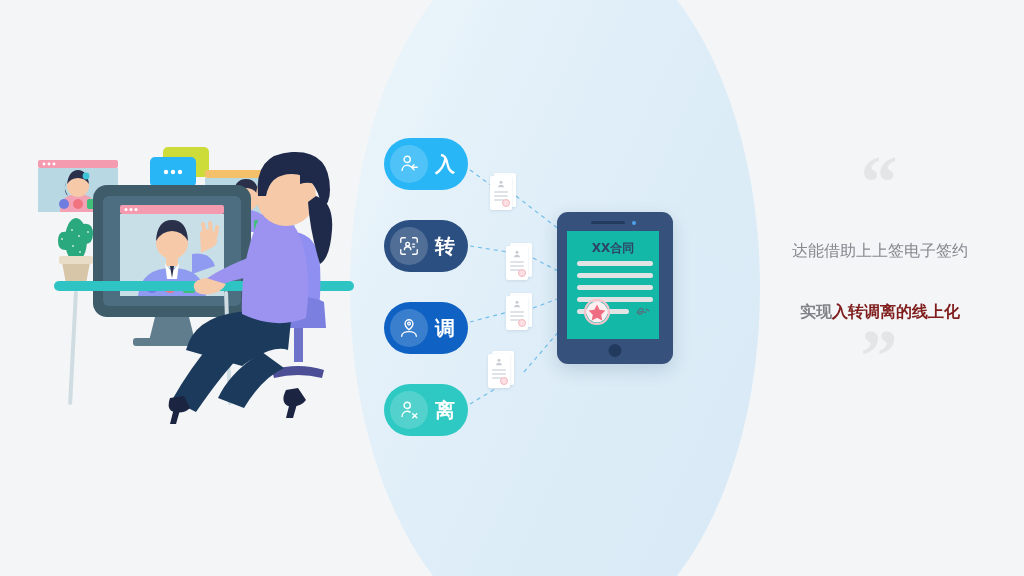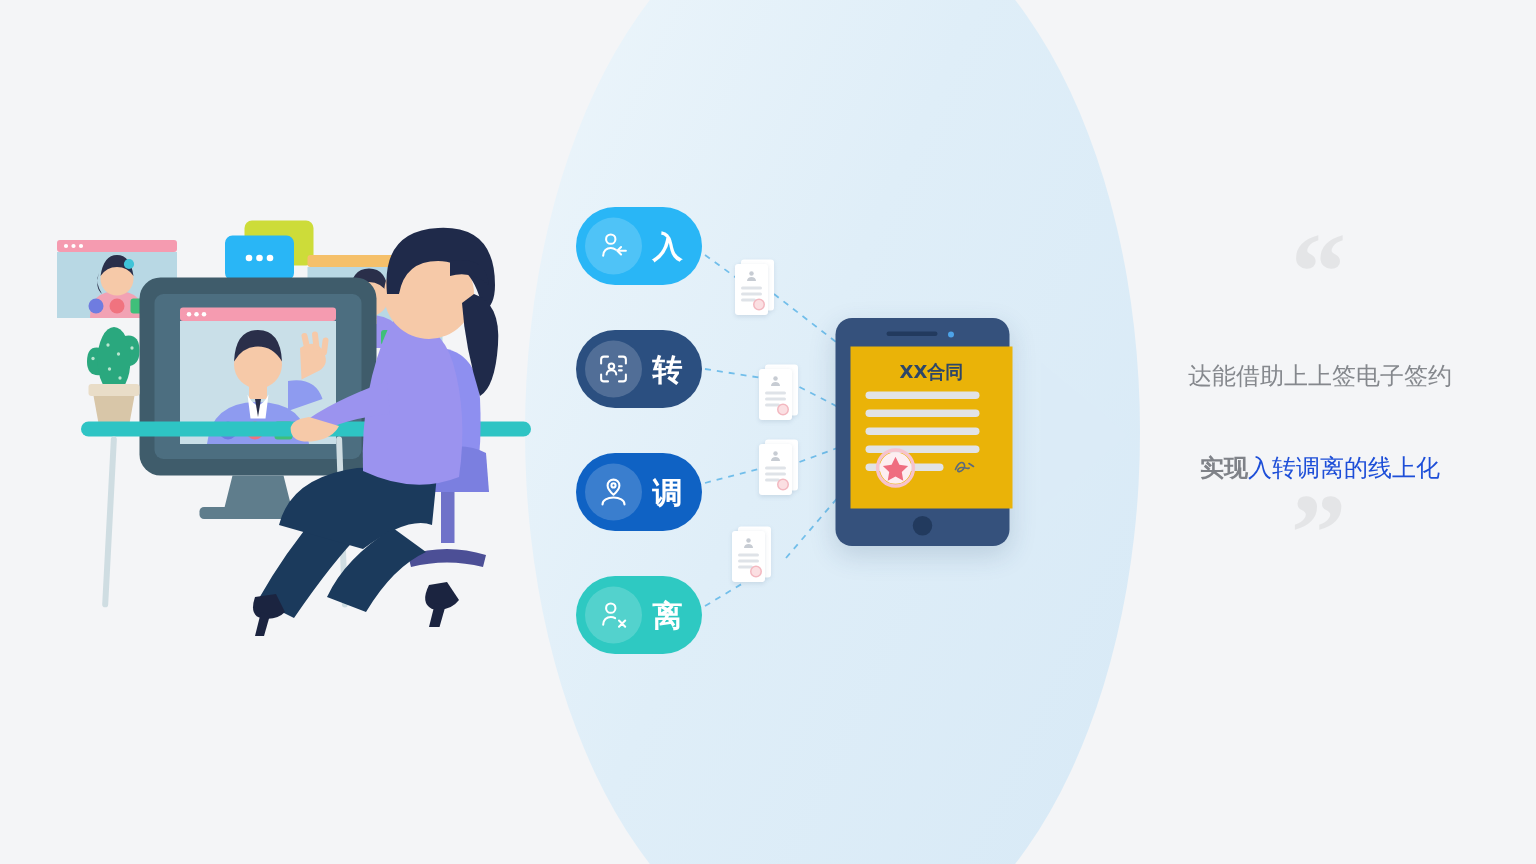--- a/index.html
+++ b/index.html
@@ -87,21 +87,21 @@
     position:absolute;left:557px;top:212px;
     width:116px;height:152px;
     background:#35517c;border-radius:11px;
     box-shadow:0 6px 18px rgba(40,70,110,.18);
   }
   .tablet .speaker{
     position:absolute;left:34px;top:9px;width:34px;height:3px;border-radius:2px;background:#223a5e;
   }
   .tablet .cam{position:absolute;left:75px;top:8.5px;width:4px;height:4px;border-radius:50%;background:#4da3e8;}
   .tablet .screen{
-    position:absolute;left:10px;top:19px;width:108px;height:108px;background:#eab308;
+    position:absolute;left:10px;top:19px;width:92px;height:108px;background:#14b8a6;
   }
   .tablet .home{
     position:absolute;left:50%;bottom:7px;transform:translateX(-50%);
     width:13px;height:13px;border-radius:50%;background:#223a5e;
   }
   .tablet .title{
     position:absolute;top:9px;left:0;right:0;text-align:center;
     color:#2d4668;font-size:12px;font-weight:bold;
     font-family:"DejaVu Sans","Liberation Sans",sans-serif;
   }
@@ -119,21 +119,21 @@
   }
   .qm.open{text-align:center;}
   .qm.close{text-align:center;margin-top:6px;}
   .qlines{margin:26px 0 4px 0;}
   .qline{
     font-size:16px;line-height:33px;color:#85888d;
     font-family:"DejaVu Sans","Liberation Sans",sans-serif;
     white-space:nowrap;
     margin-top:28px;
   }
-  .qline .hl{color:#1d4ed8;font-weight:normal;}
+  .qline .hl{color:#7f1d1d;font-weight:bold;}
   .qline.l2{font-weight:bold;color:#7f8288;}
 </style>
 </head>
 <body>
 
 <div class="stage">
 
   <div class="bg-ellipse"></div>
   <div class="bg-arrow"></div>
 

